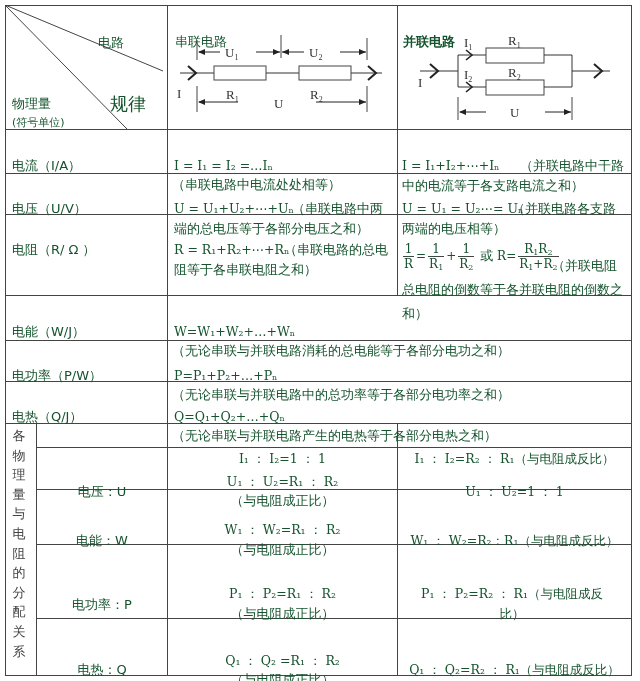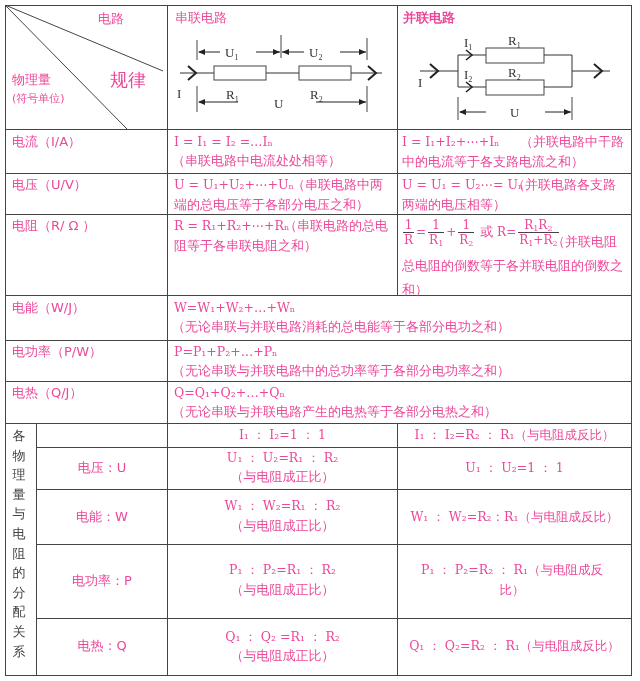--- a/index.html
+++ b/index.html
@@ -2,21 +2,21 @@
 <html><head>
 <meta charset="utf-8">
 <style>
   html, body { margin:0; padding:0; background:#ffffff; }
   body { width:640px; height:681px; position:relative; overflow:hidden;
          font-family:"DejaVu Serif","Liberation Serif",serif; color:#3a3a3a; }
   .page { position:absolute; left:0; top:0; width:640px; height:681px; }
   .ln { position:absolute; background:#444; }
   .h { height:1px; }
   .v { width:1px; }
-  .cell { position:absolute; font-size:12.5px; line-height:20px; color:#ec4899; }
+  .cell { position:absolute; font-size:12.5px; line-height:20px; color:#14532d;margin-top:24px; }
   .cjk { font-family:"DejaVu Sans","Liberation Sans",sans-serif; font-size:13px; }
   .ctr { text-align:center; }
   sub { font-size:8px; vertical-align:-2px; line-height:0; }
   .frac { display:inline-block; vertical-align:middle; text-align:center; margin:0 2px; }
   .frac span { display:block; line-height:14px; padding:0 1px; }
   .frac .num { border-bottom:1px solid #444; }
   svg text { font-family:"Liberation Serif","DejaVu Serif",serif; fill:#333; }
   .vert { position:absolute; left:5px; top:426px; width:28px; text-align:center;
           font-family:"DejaVu Sans","Liberation Sans",sans-serif; font-size:13px; color:#444; }
   .vert span { display:block; height:19.6px; line-height:19.6px; }

